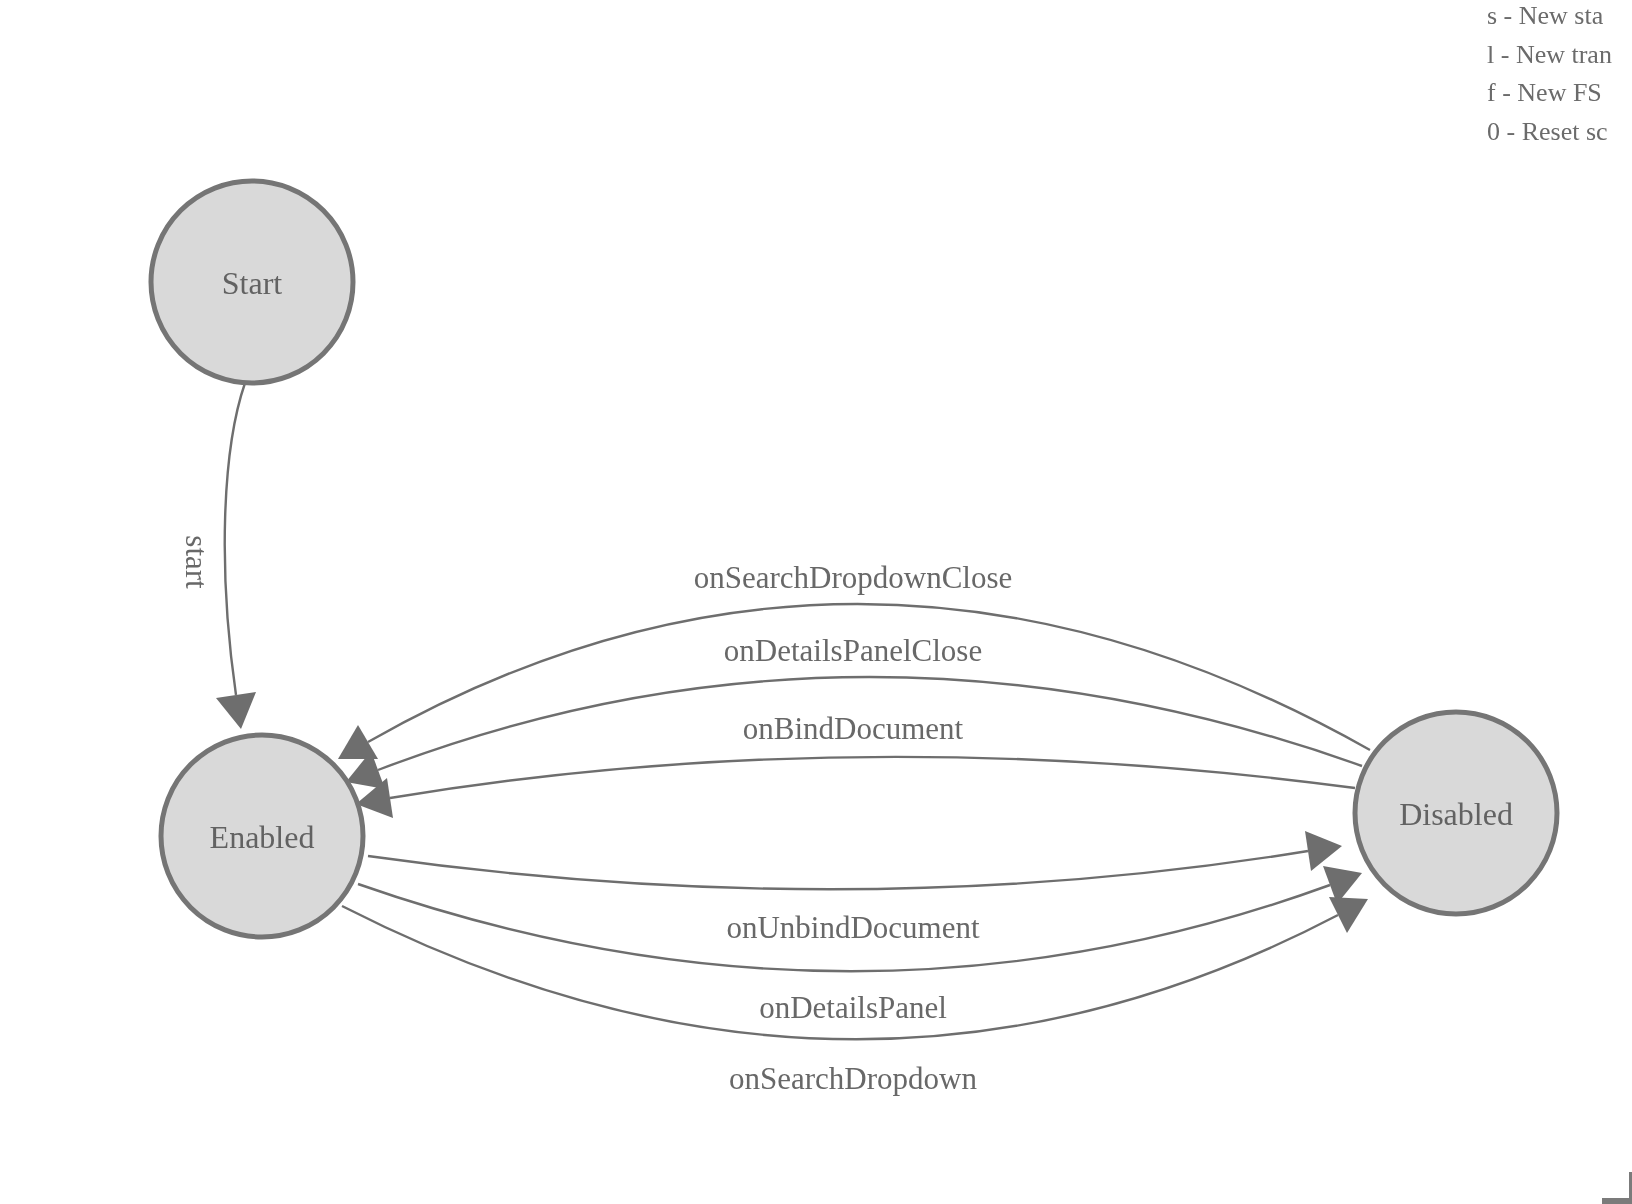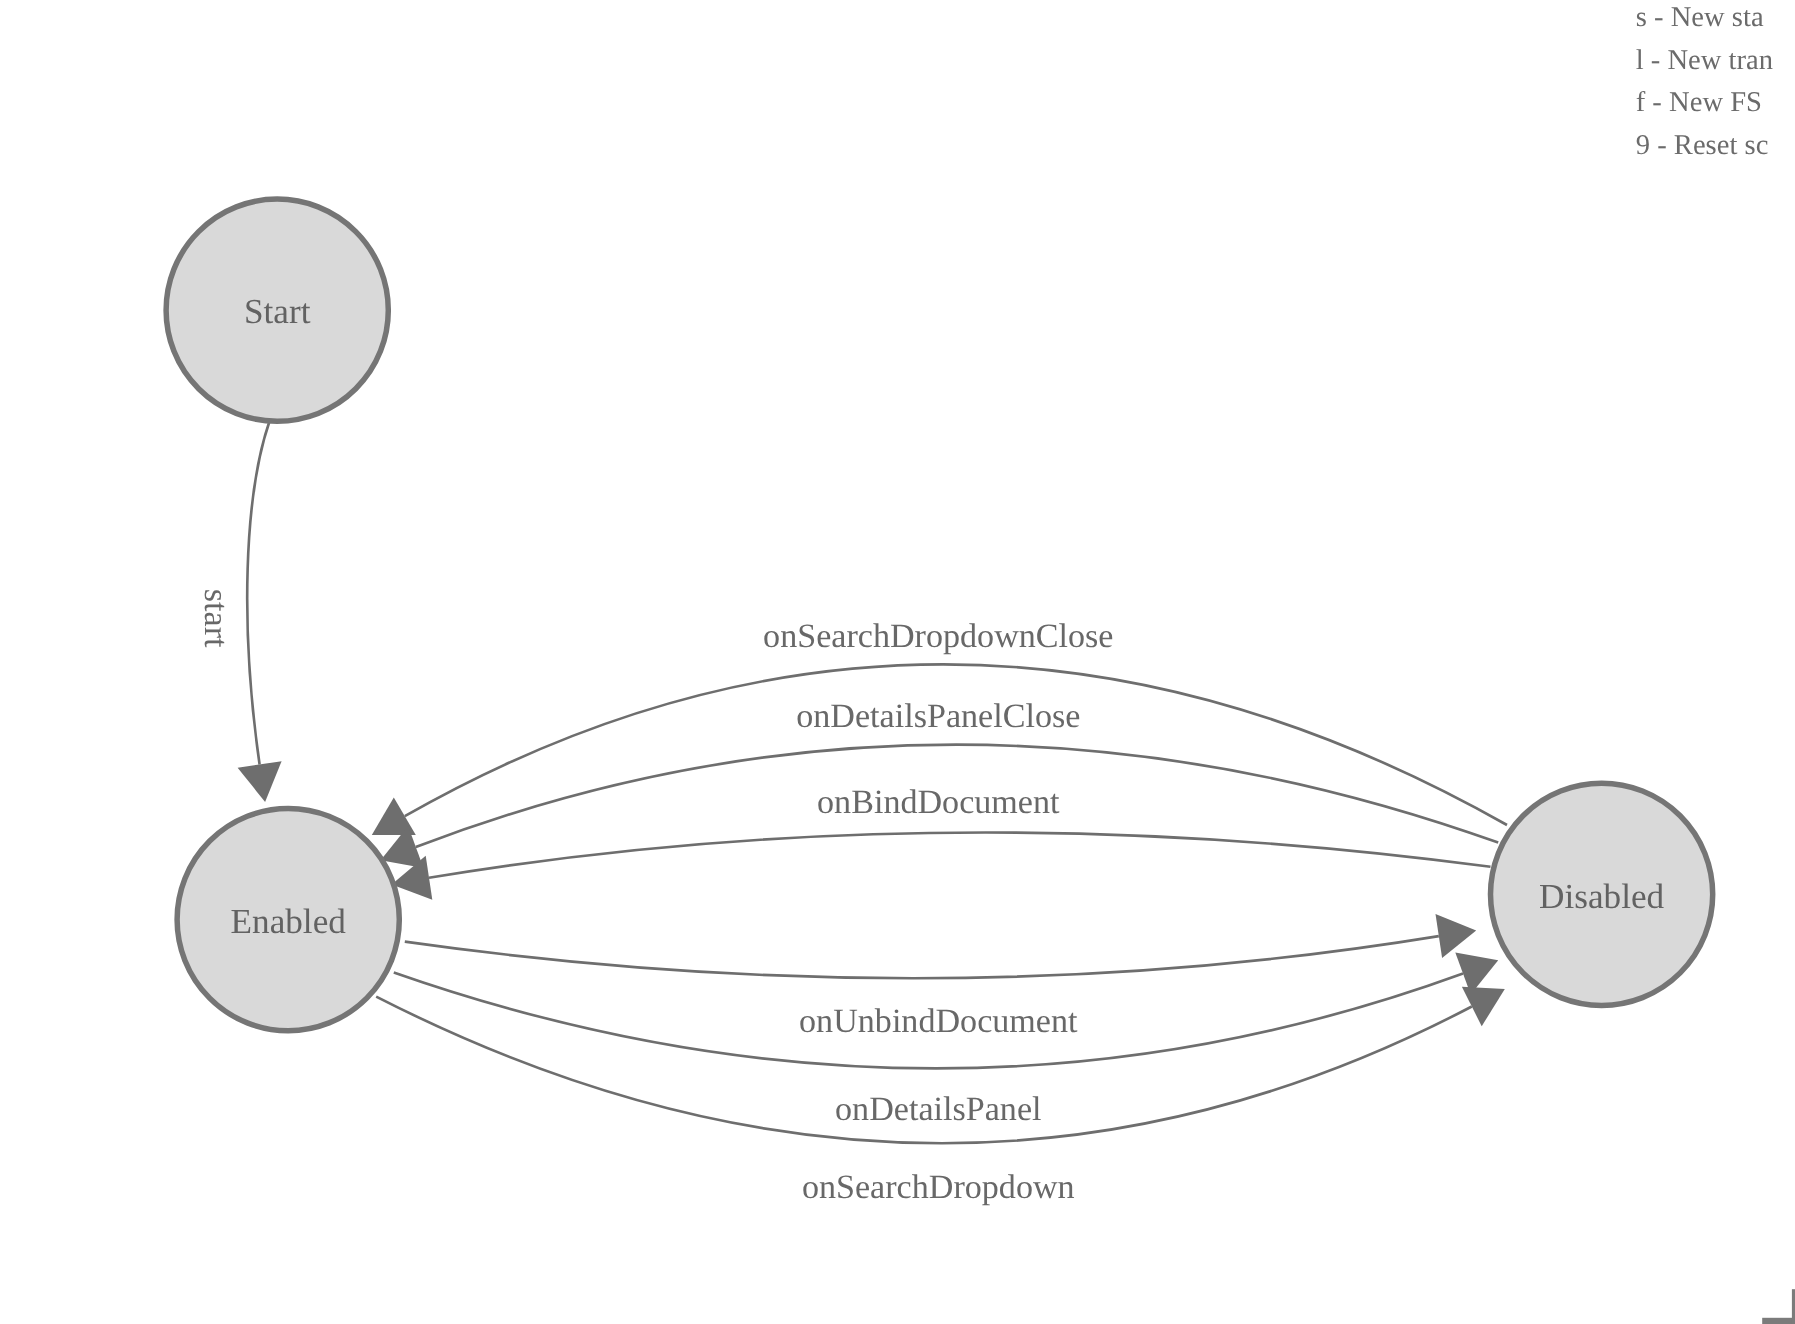--- a/index.html
+++ b/index.html
@@ -128,16 +128,16 @@
       <circle class="state-circle" cx="1456" cy="813" r="101"></circle>
       <text class="node-label" x="1456" y="825">Disabled</text>
     </g>
   </svg>
 </div>
 
 <div class="hints">
   <div>s - New sta</div>
   <div>l - New tran</div>
   <div>f - New FS</div>
-  <div>9 - Reset sc</div>
+  <div>0 - Reset sc</div>
 </div>
 
 <div class="corner-widget"></div>
 
 </body></html>

